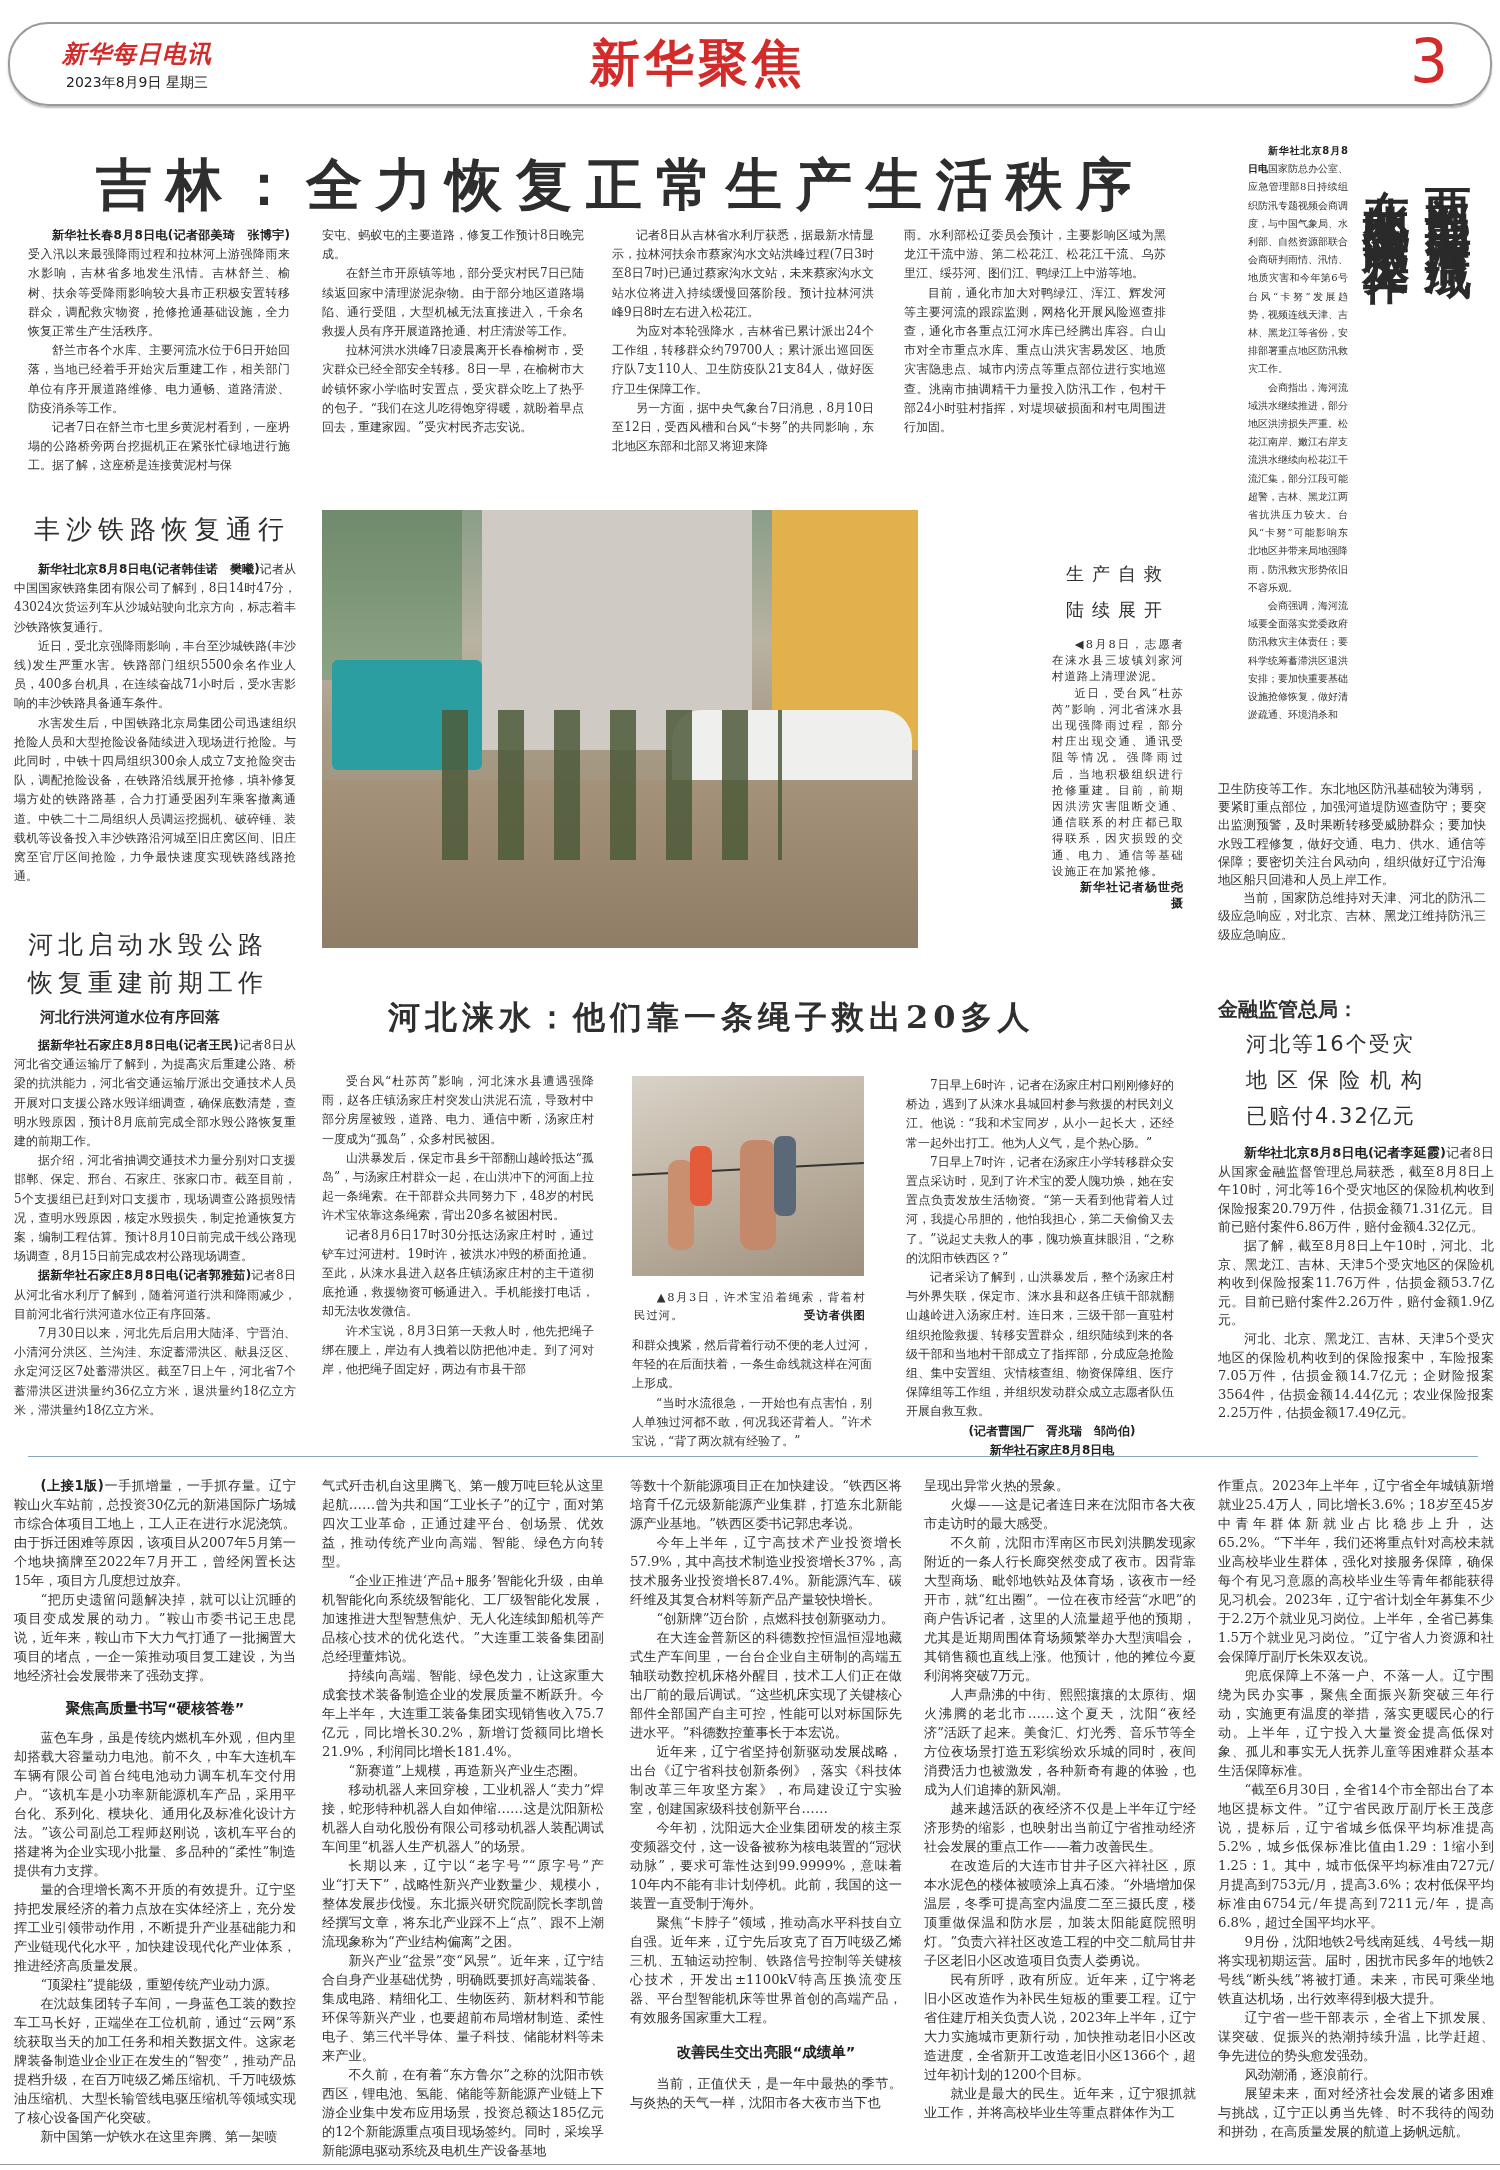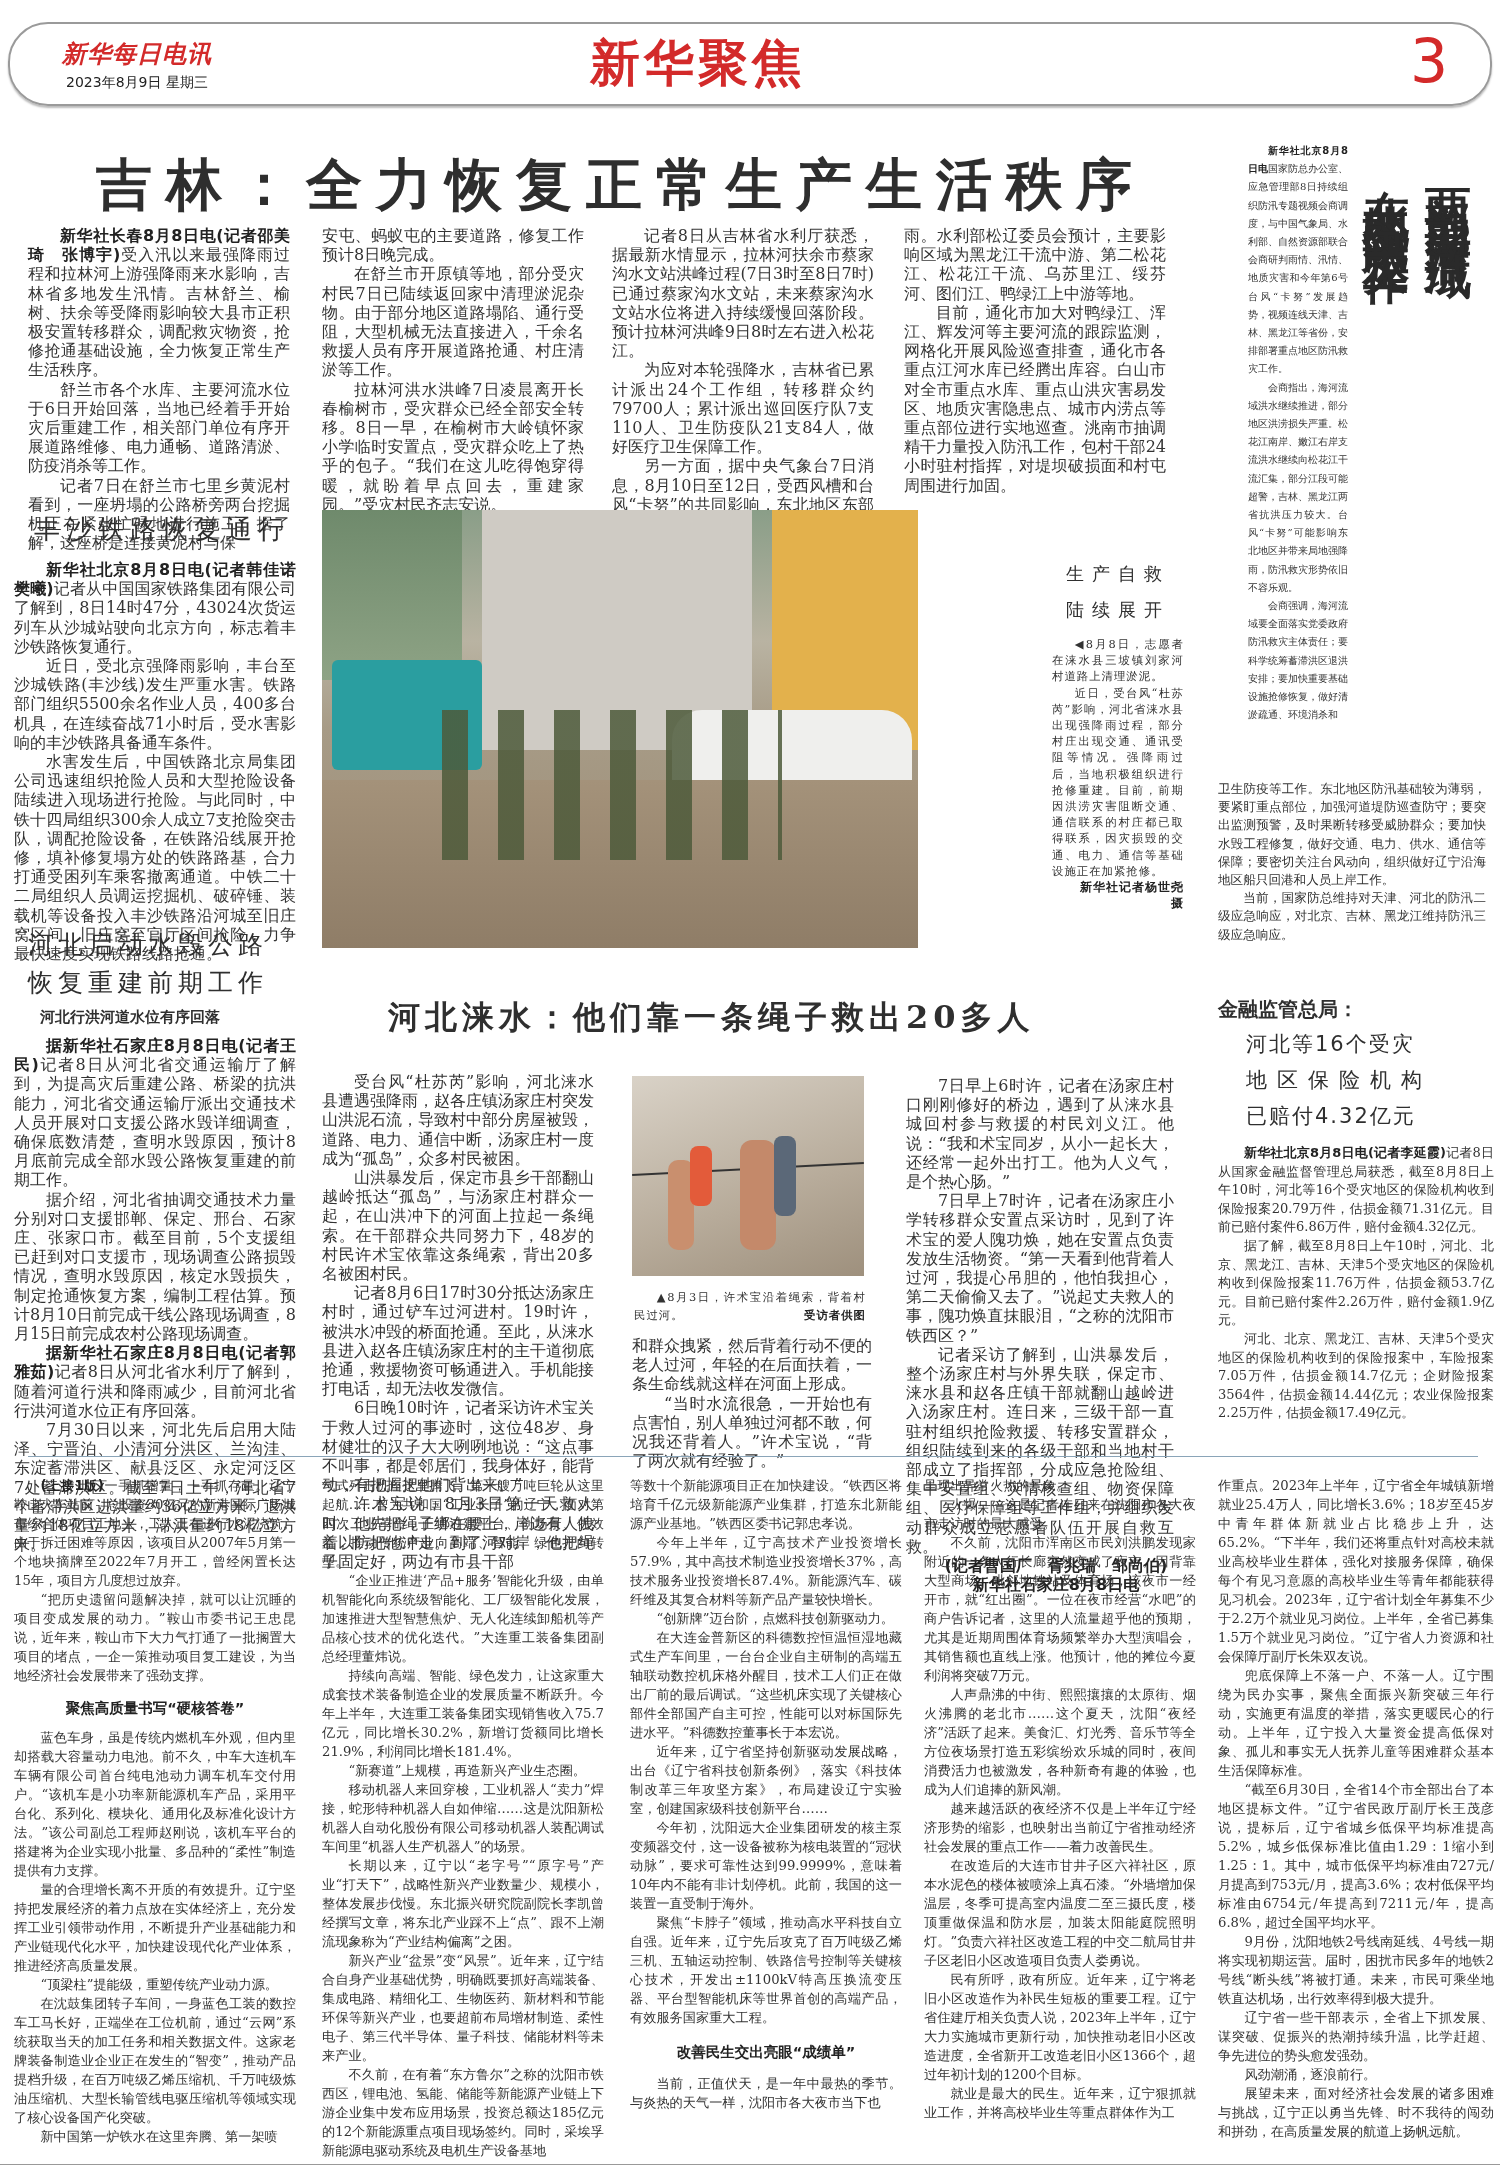--- a/index.html
+++ b/index.html
@@ -14,21 +14,21 @@
   .mh-date { left: 66px; top: 74px; font-size: 14px; color: #222; font-family: "DejaVu Sans", sans-serif; letter-spacing: 0; }
   .mh-title { left: 590px; top: 30px; font-size: 50px; color: #d32a2a; font-weight: bold; font-family: "DejaVu Serif", serif; letter-spacing: 4px; }
   .mh-title .ital { }
   .mh-page { left: 1410px; top: 26px; font-size: 60px; color: #d32a2a; font-family: "DejaVu Sans", sans-serif; }
 
   
   .h-main { left: 96px; top: 148px; font-size: 56px; font-weight: bold; letter-spacing: 14px; color: #2e2e2e; font-family: "DejaVu Serif", serif; white-space: nowrap; }
   .h-sub { font-family: "DejaVu Sans", sans-serif; color: #2f2f2f; white-space: nowrap; }
 
   
-  .col { position: absolute; font-size: 16px; line-height: 19.2px; text-align: justify; color: #333; }
+  .col { position: absolute; font-size: 12px; line-height: 19.2px; text-align: justify; color: #333; }
   .col p { text-indent: 2em; }
   .col p.noind { text-indent: 0; }
   .lead { font-weight: bold; font-family: "DejaVu Sans", sans-serif; color: #222; }
   .byline { font-weight: bold; font-family: "DejaVu Sans", sans-serif; text-align: right; color: #222; }
   .center { text-align: center; }
 
   
   .vtitle { writing-mode: vertical-rl; font-size: 46px; font-weight: bold; letter-spacing: 8px; color: #2a2a2a; font-family: "DejaVu Serif", serif; }
 
   
@@ -116,21 +116,20 @@
   <p><span class="lead">据新华社石家庄8月8日电(记者郭雅茹)</span><span>记者8日从河北省水利厅了解到，随着河道行洪和降雨减少，目前河北省行洪河道水位正有序回落。</span></p>
   <p>7月30日以来，河北先后启用大陆泽、宁晋泊、小清河分洪区、兰沟洼、东淀蓄滞洪区、献县泛区、永定河泛区7处蓄滞洪区。截至7日上午，河北省7个蓄滞洪区进洪量约36亿立方米，退洪量约18亿立方米，滞洪量约18亿立方米。</p>
 </div>
 
 <div class="abs h-sub" style="left:388px; top:996px; font-size:32px; font-weight:bold; letter-spacing:5px; font-family:'DejaVu Serif',serif;">河北涞水：他们靠一条绳子救出20多人</div>
 
 <div class="col" style="left:322px; top:1072px; width:272px;">
   <p>受台风“杜苏芮”影响，河北涞水县遭遇强降雨，赵各庄镇汤家庄村突发山洪泥石流，导致村中部分房屋被毁，道路、电力、通信中断，汤家庄村一度成为“孤岛”，众多村民被困。</p>
   <p>山洪暴发后，保定市县乡干部翻山越岭抵达“孤岛”，与汤家庄村群众一起，在山洪冲下的河面上拉起一条绳索。在干部群众共同努力下，48岁的村民许术宝依靠这条绳索，背出20多名被困村民。</p>
   <p>记者8月6日17时30分抵达汤家庄村时，通过铲车过河进村。19时许，被洪水冲毁的桥面抢通。至此，从涞水县进入赵各庄镇汤家庄村的主干道彻底抢通，救援物资可畅通进入。手机能接打电话，却无法收发微信。</p>
-  <p>6日晚10时许，记者采访许术宝关于救人过河的事迹时，这位48岁、身材健壮的汉子大大咧咧地说：“这点事不叫事，都是邻居们，我身体好，能背动，有把握把他们背出来。”</p>
   <p>许术宝说，8月3日第一天救人时，他先把绳子绑在腰上，岸边有人拽着以防把他冲走。到了河对岸，他把绳子固定好，两边有市县干部</p>
 </div>
 
 <div class="abs photo" style="left:632px; top:1076px; width:232px; height:200px; background:linear-gradient(160deg,#d9d2c7,#b7ab9a 60%,#9e907d);">
   <div class="sky" style="left:0;top:92px;width:232px;height:2px;background:#333;transform:rotate(-3deg);"></div>
   <div class="sky" style="left:36px;top:84px;width:26px;height:90px;background:#c98f6e;border-radius:10px;"></div>
   <div class="sky" style="left:58px;top:70px;width:22px;height:60px;background:#e35b3a;border-radius:8px;"></div>
   <div class="sky" style="left:108px;top:64px;width:36px;height:110px;background:#c4896a;border-radius:12px;"></div>
   <div class="sky" style="left:142px;top:60px;width:22px;height:80px;background:#5b6878;border-radius:8px;"></div>
 </div>

